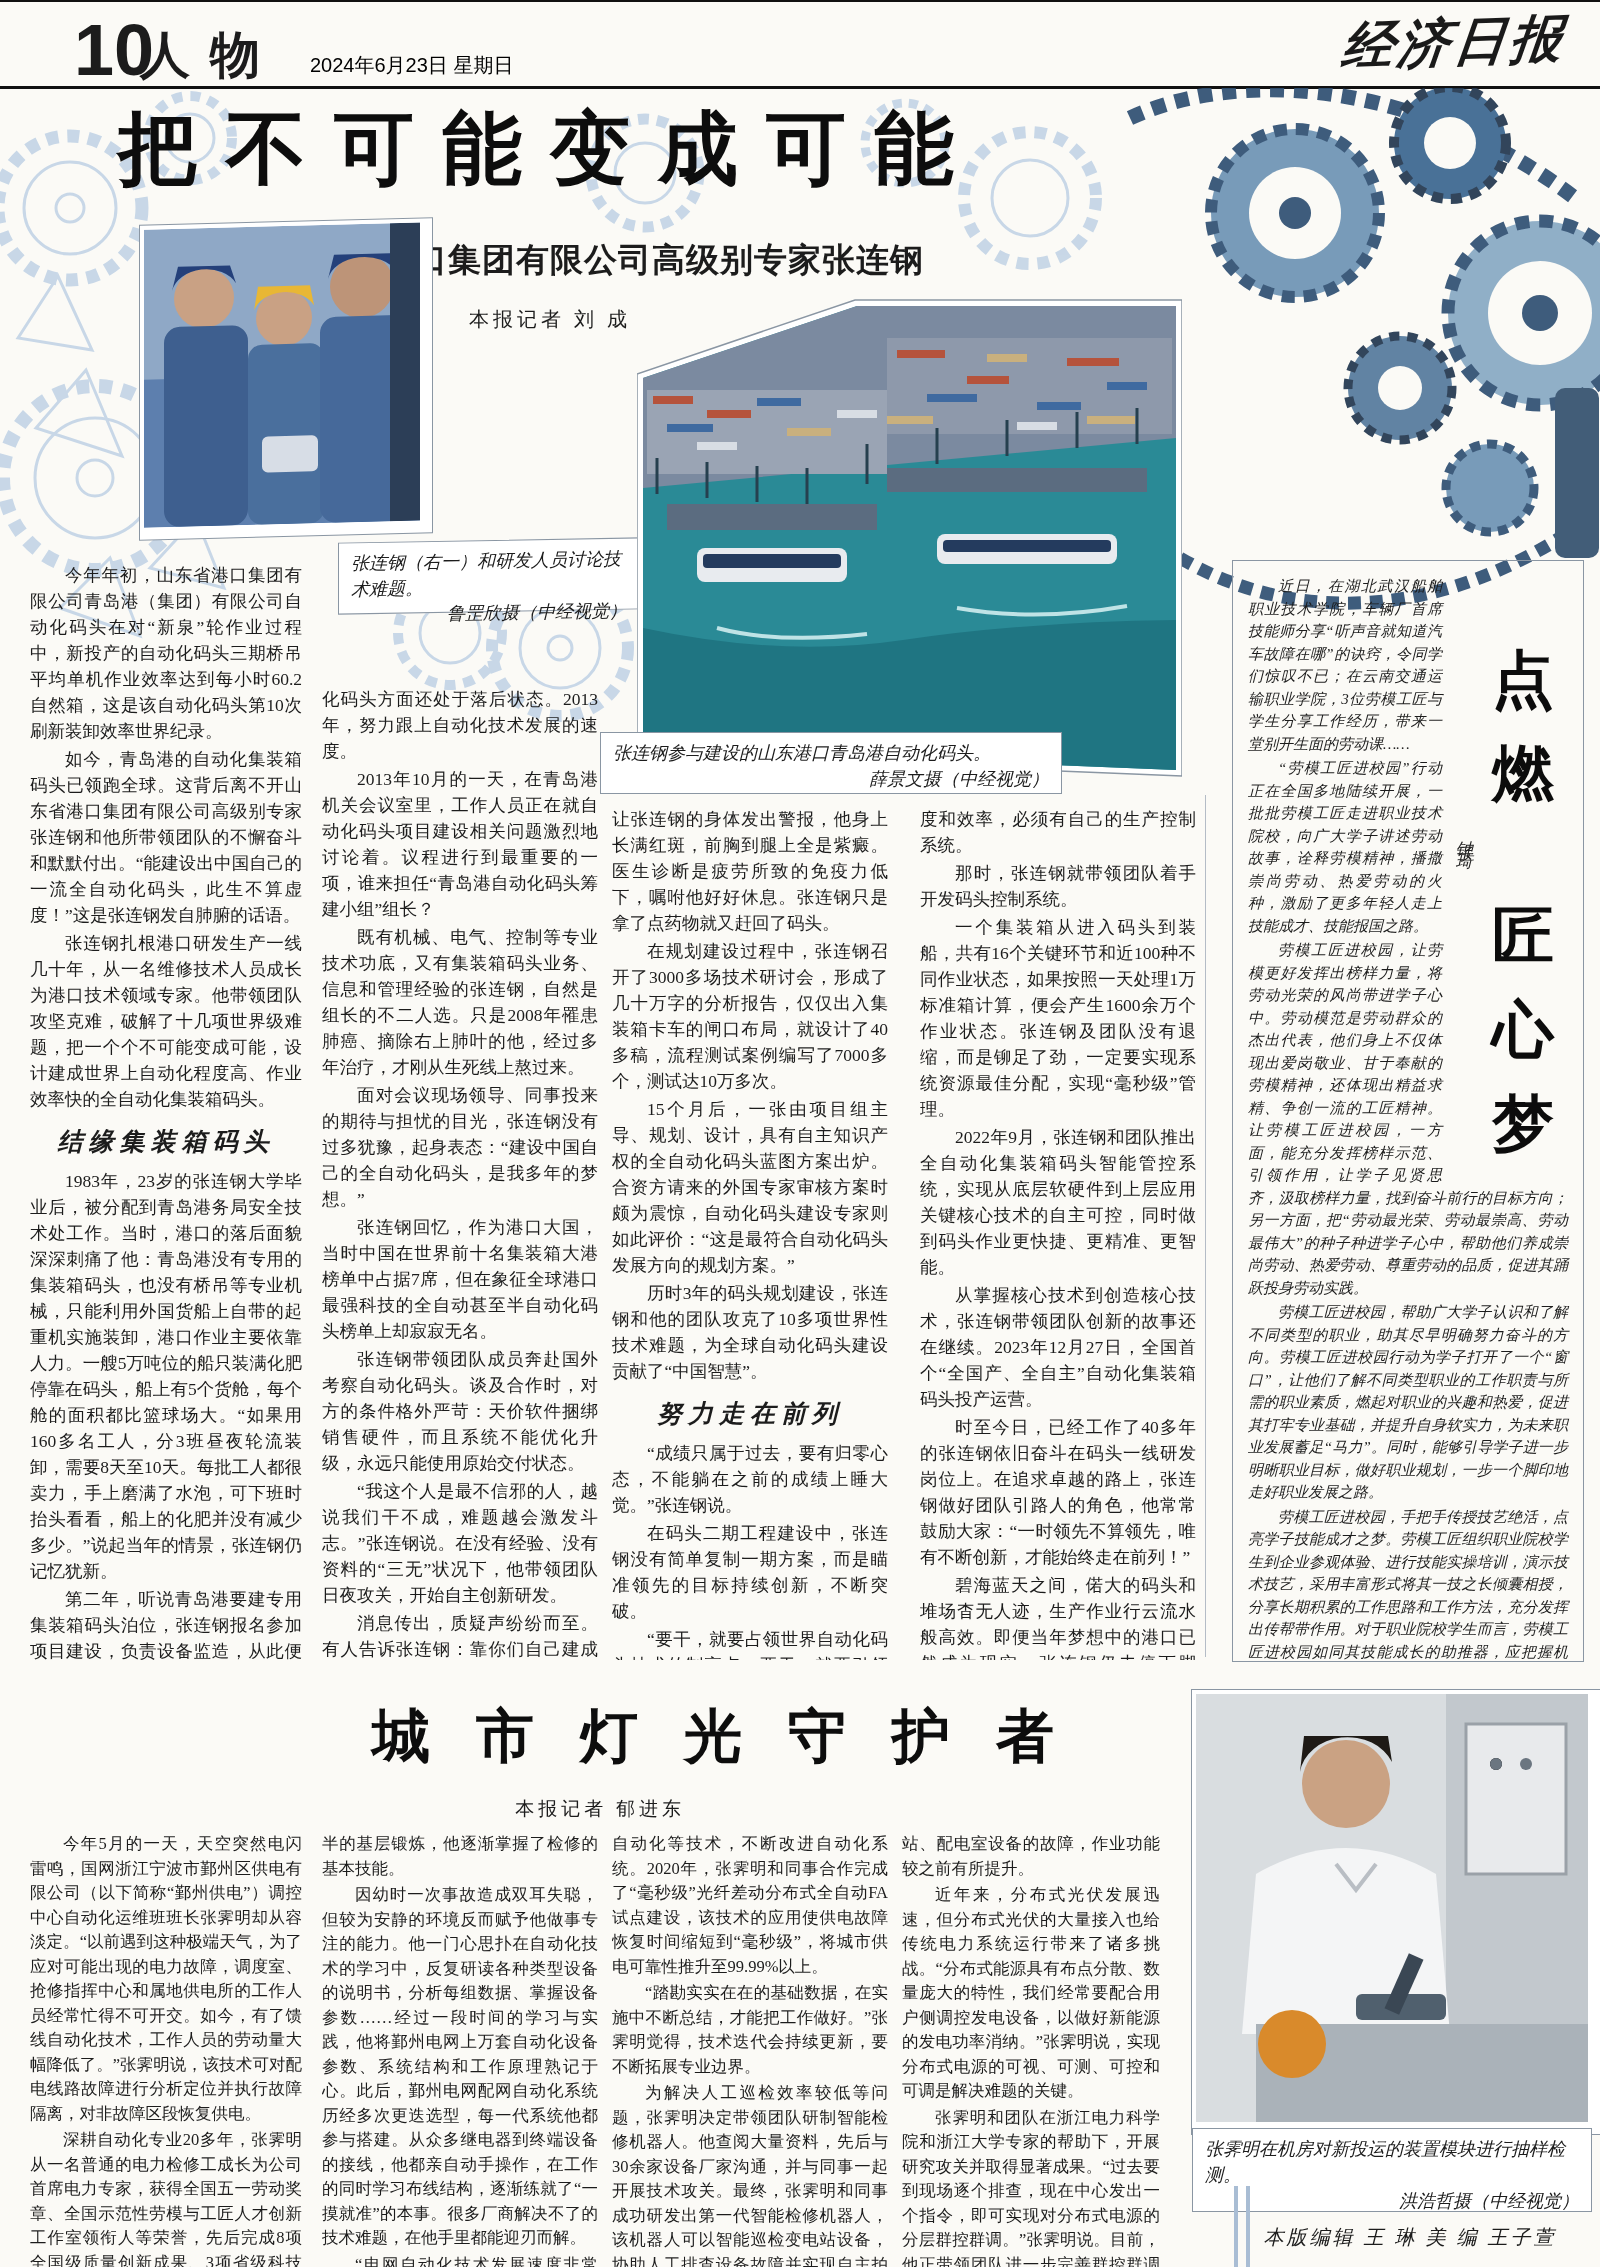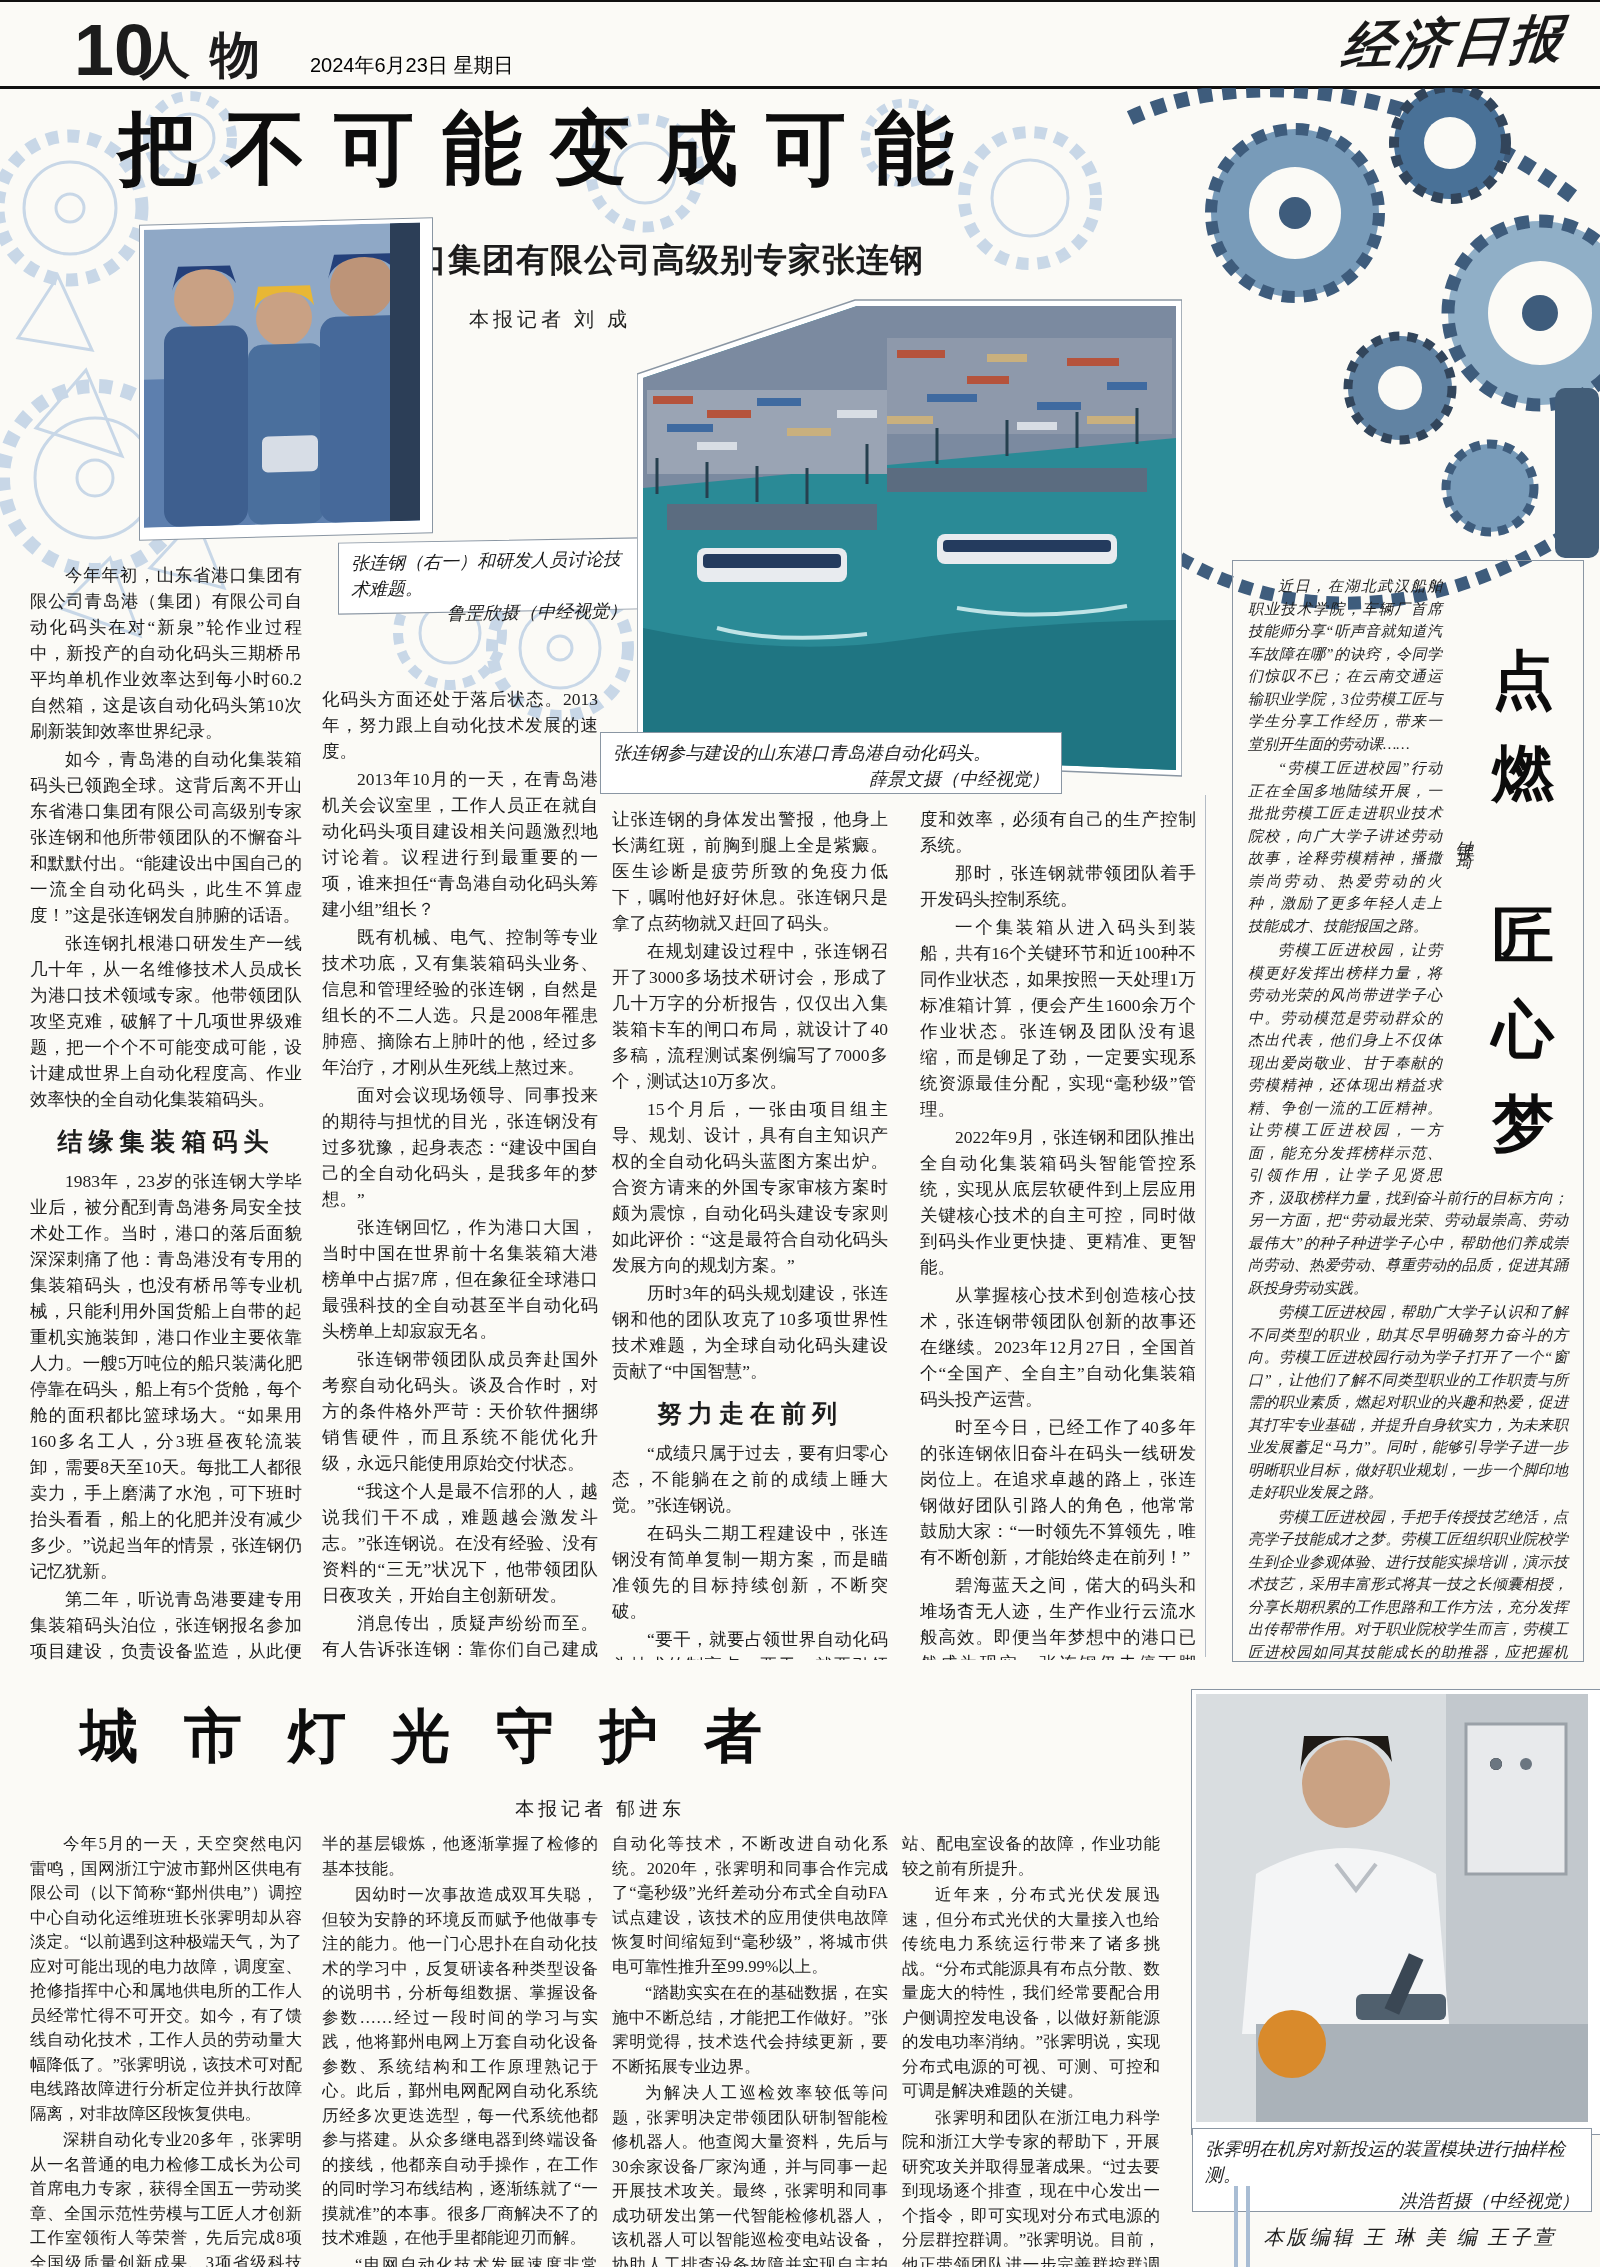--- a/index.html
+++ b/index.html
@@ -21,42 +21,42 @@
   
   .headline1{left:100px;top:96px;width:900px;text-align:center;font-family:"Liberation Sans",sans-serif;
              font-weight:900;font-size:80px;letter-spacing:28px;white-space:nowrap;color:#0d0d0d;}
   .subtitle1{left:120px;top:238px;width:860px;text-align:center;font-family:"Liberation Sans",sans-serif;
              font-weight:bold;font-size:33px;letter-spacing:1px;}
   .byline{text-align:center;font-size:20px;letter-spacing:4px;}
   .byline1{left:150px;top:306px;width:800px;}
 
   .a1col{position:absolute;font-size:17.5px;line-height:26px;overflow:hidden;}
   h3{font-family:"Liberation Sans",sans-serif;font-weight:900;font-size:25px;text-align:center;
-     letter-spacing:6px;margin:16px 0 14px 0;}
+     letter-spacing:6px;margin:16px 0 14px 0;font-style:italic;}
 
   
   .photo-frame{position:absolute;background:#fff;box-shadow:0 0 0 1px #8a96a3;}
   .photo-frame svg{display:block;}
   .cap-box{position:absolute;background:#fff;border:1px solid #8a96a3;box-sizing:border-box;
            padding:7px 12px 5px 12px;font-style:italic;font-size:18px;line-height:26px;}
   .cap-credit{text-align:right;}
 
   
   .vsep{left:1205px;top:795px;height:862px;width:0;border-left:1px solid #b4bcc6;}
 
   
   .opinion{left:1232px;top:560px;width:352px;height:1102px;border:1px solid #8a96a3;box-sizing:border-box;
            padding:14px 15px;font-size:15px;line-height:22.5px;font-style:italic;overflow:hidden;}
   .op-float{float:right;width:116px;height:600px;margin:0 0 10px 10px;position:relative;}
   .op-char{position:absolute;left:40px;font-family:"Liberation Sans",sans-serif;font-weight:900;
            font-size:62px;line-height:62px;font-style:normal;color:#0c0c0c;}
   .op-author{position:absolute;left:0;top:252px;writing-mode:vertical-rl;font-size:17px;letter-spacing:6px;color:#222;}
 
   
-  .headline2{left:80px;top:1698px;width:1020px;text-align:left;font-family:"Liberation Sans",sans-serif;
+  .headline2{left:80px;top:1698px;width:1020px;text-align:right;font-family:"Liberation Sans",sans-serif;
              font-weight:900;font-size:58px;letter-spacing:46px;white-space:nowrap;color:#0d0d0d;}
   .byline2{left:200px;top:1796px;width:800px;font-size:19px;}
   .a2col{position:absolute;top:1832px;height:435px;font-size:16.5px;line-height:24.5px;overflow:hidden;}
 
   .editors{left:1240px;top:2224px;width:340px;text-align:center;font-style:italic;font-size:20px;letter-spacing:3px;}
   .blue-dbl{left:1234px;top:2186px;height:81px;width:8px;border-left:4px solid #a9bdd4;border-right:4px solid #a9bdd4;}
 
   .deco{left:0;top:88px;pointer-events:none;}
 </style>
 </head>

